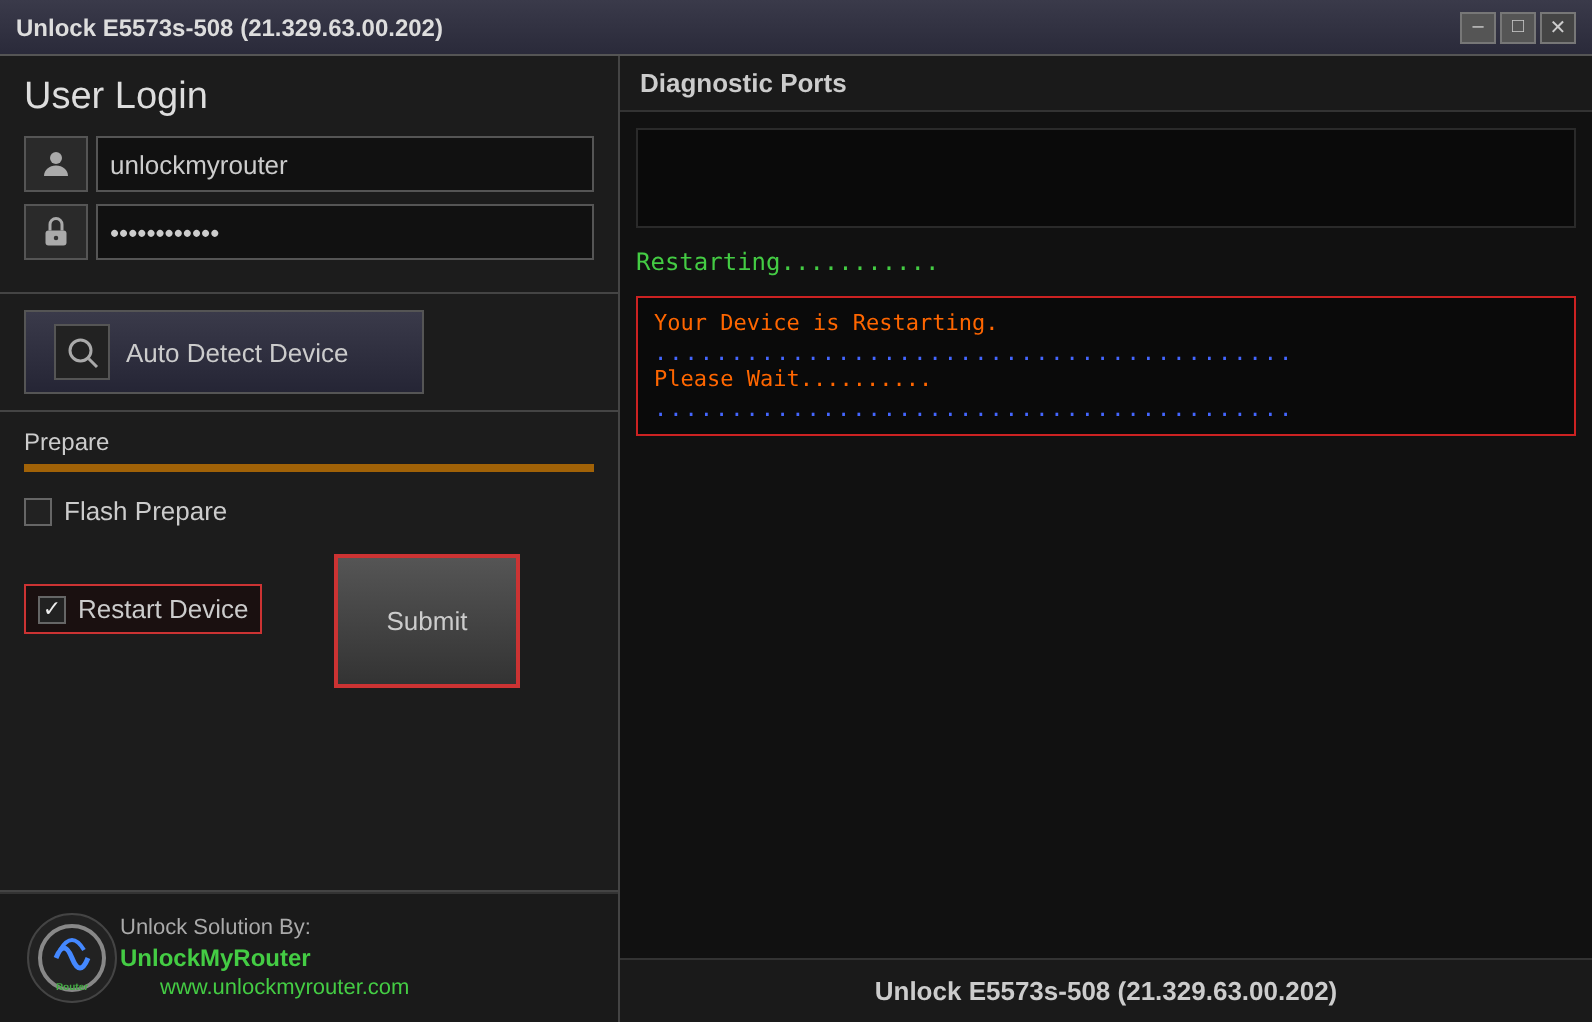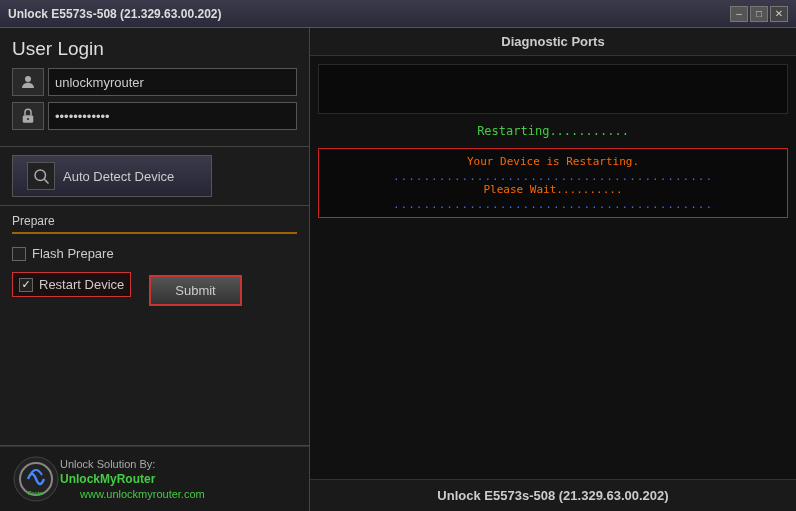--- a/index.html
+++ b/index.html
@@ -149,21 +149,21 @@
     
     .prepare-section {
       flex: 1;
       padding: 8px 12px;
       border-bottom: 1px solid #444;
     }
     .prepare-title {
       color: #ccc;
       font-size: 12px;
       margin-bottom: 10px;
-      border-bottom: 2px solid #a16207;
+      border-bottom: 4px solid #a16207;
       padding-bottom: 4px;
     }
     .checkbox-row {
       display: flex;
       align-items: center;
       gap: 6px;
       margin-bottom: 8px;
       padding: 2px 0;
     }
     .checkbox-row.checked-row {
@@ -178,27 +178,27 @@
       background: #222;
       border: 1px solid #666;
       display: flex;
       align-items: center;
       justify-content: center;
       flex-shrink: 0;
     }
     .cb.checked { color: #eee; font-size: 11px; }
     .submit-btn {
       display: inline-block;
-      padding: 6px 24px;
+      padding: 24px 24px;
       background: linear-gradient(to bottom, #555, #333);
       border: 2px solid #cc3333;
       color: #ccc;
       cursor: pointer;
       font-size: 13px;
-      margin-left: 10px;
+      margin-left: 28px;
       margin-top: 4px;
     }
 
     
     .brand-footer {
       padding: 8px 12px;
       display: flex;
       align-items: center;
       background: #1a1a1a;
       border-top: 1px solid #333;
@@ -227,21 +227,20 @@
       font-size: 11px;
       margin-left: 20px;
     }
 
     
     .right-panel {
       flex: 1;
       display: flex;
       flex-direction: column;
       background: #111;
-      text-align: center;
     }
     .diag-header {
       padding: 6px 10px;
       border-bottom: 1px solid #333;
       background: #1a1a1a;
     }
     .diag-title {
       color: #ccc;
       font-size: 13px;
       font-weight: bold;

